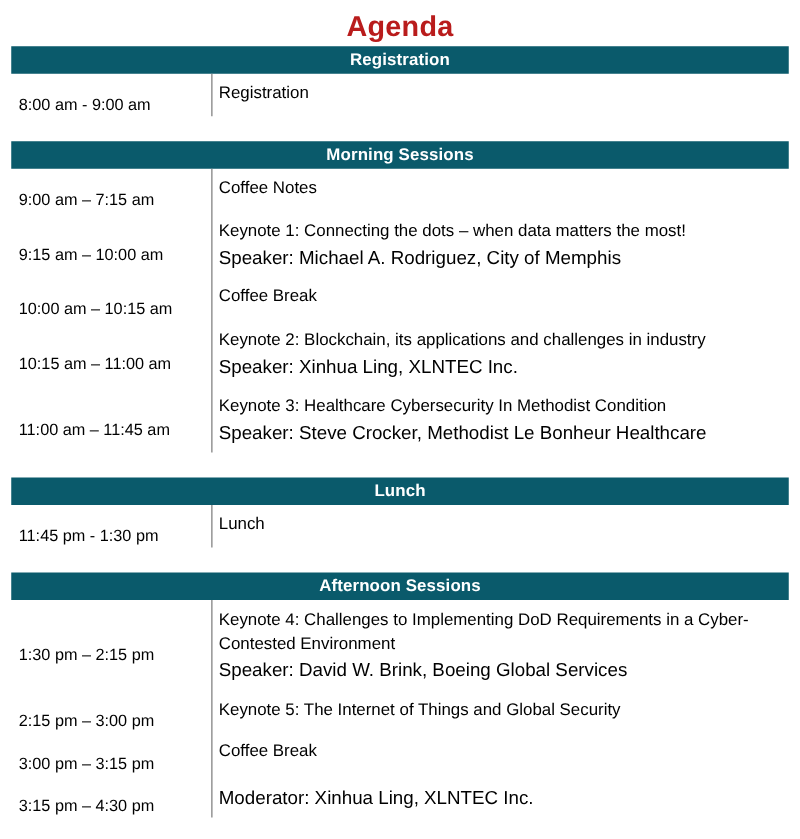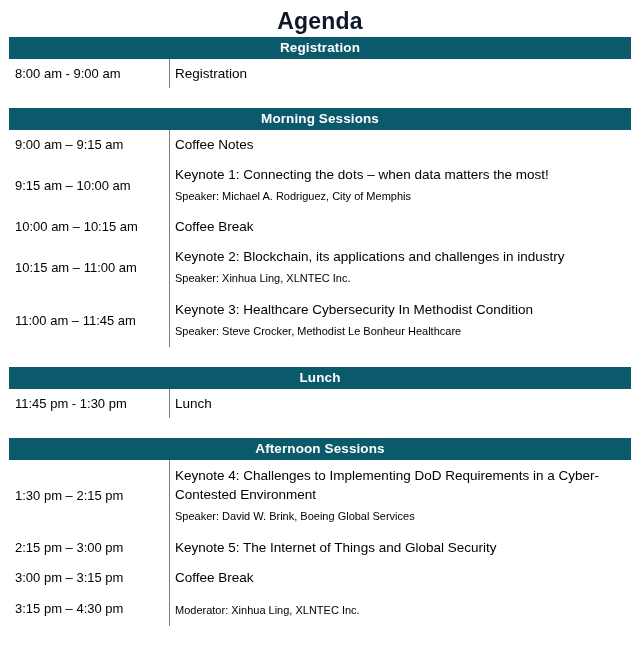--- a/index.html
+++ b/index.html
@@ -17,21 +17,21 @@
   .page {
     position: relative;
     width: 640px;
     height: 671px;
     box-sizing: border-box;
   }
   .page-title {
     text-align: center;
     font-size: 23px;
     font-weight: bold;
-    color: #0f172a;
+    color: #b91c1c;
     letter-spacing: 0.2px;
     margin: 5px 0 0 0;
     padding: 0;
     line-height: 32px;
   }
   .agenda-table {
     position: relative;
     margin: 0 9px 0 9px;
     width: 622px;
   }
@@ -62,21 +62,21 @@
   }
   .row {
     display: flex;
     align-items: stretch;
     position: relative;
   }
   .cell-time {
     width: 160px;
     min-width: 160px;
     box-sizing: border-box;
-    padding: 0 6px 0 6px;
+    padding: 16px 6px 0 6px;
     font-size: 13px;
     display: flex;
     align-items: center;
     line-height: 18px;
   }
   .cell-desc {
     flex: 1;
     box-sizing: border-box;
     padding: 6px 4px 6px 6px;
     font-size: 13.5px;
@@ -87,21 +87,21 @@
     font-size: 13.5px;
     line-height: 19px;
   }
   .desc-plain {
     font-weight: normal;
     font-size: 13.5px;
     line-height: 19px;
   }
   .desc-sub {
     font-weight: normal;
-    font-size: 11px;
+    font-size: 15px;
     line-height: 19px;
     margin-top: 3px;
   }
   .single-line {
     padding-top: 5px;
     padding-bottom: 5px;
   }
   .spacer-sm { height: 9px; }
 </style>
 </head>
@@ -120,21 +120,21 @@
             <div class="cell-desc single-line">
               <div class="desc-plain">Registration</div>
             </div>
           </div>
         </div>
         <div class="spacer-sm"></div>
         <div class="section-gap-top"></div>
         <div class="section-bar">Morning Sessions</div>
         <div class="rows">
           <div class="row">
-            <div class="cell-time">9:00 am – 9:15 am</div>
+            <div class="cell-time">9:00 am – 7:15 am</div>
             <div class="cell-desc single-line">
               <div class="desc-plain">Coffee Notes</div>
             </div>
           </div>
           <div class="row">
             <div class="cell-time">9:15 am – 10:00 am</div>
             <div class="cell-desc">
               <div class="desc-title">Keynote 1: Connecting the dots – when data matters the most!</div>
               <div class="desc-sub">Speaker: Michael A. Rodriguez, City of Memphis</div>
             </div>

